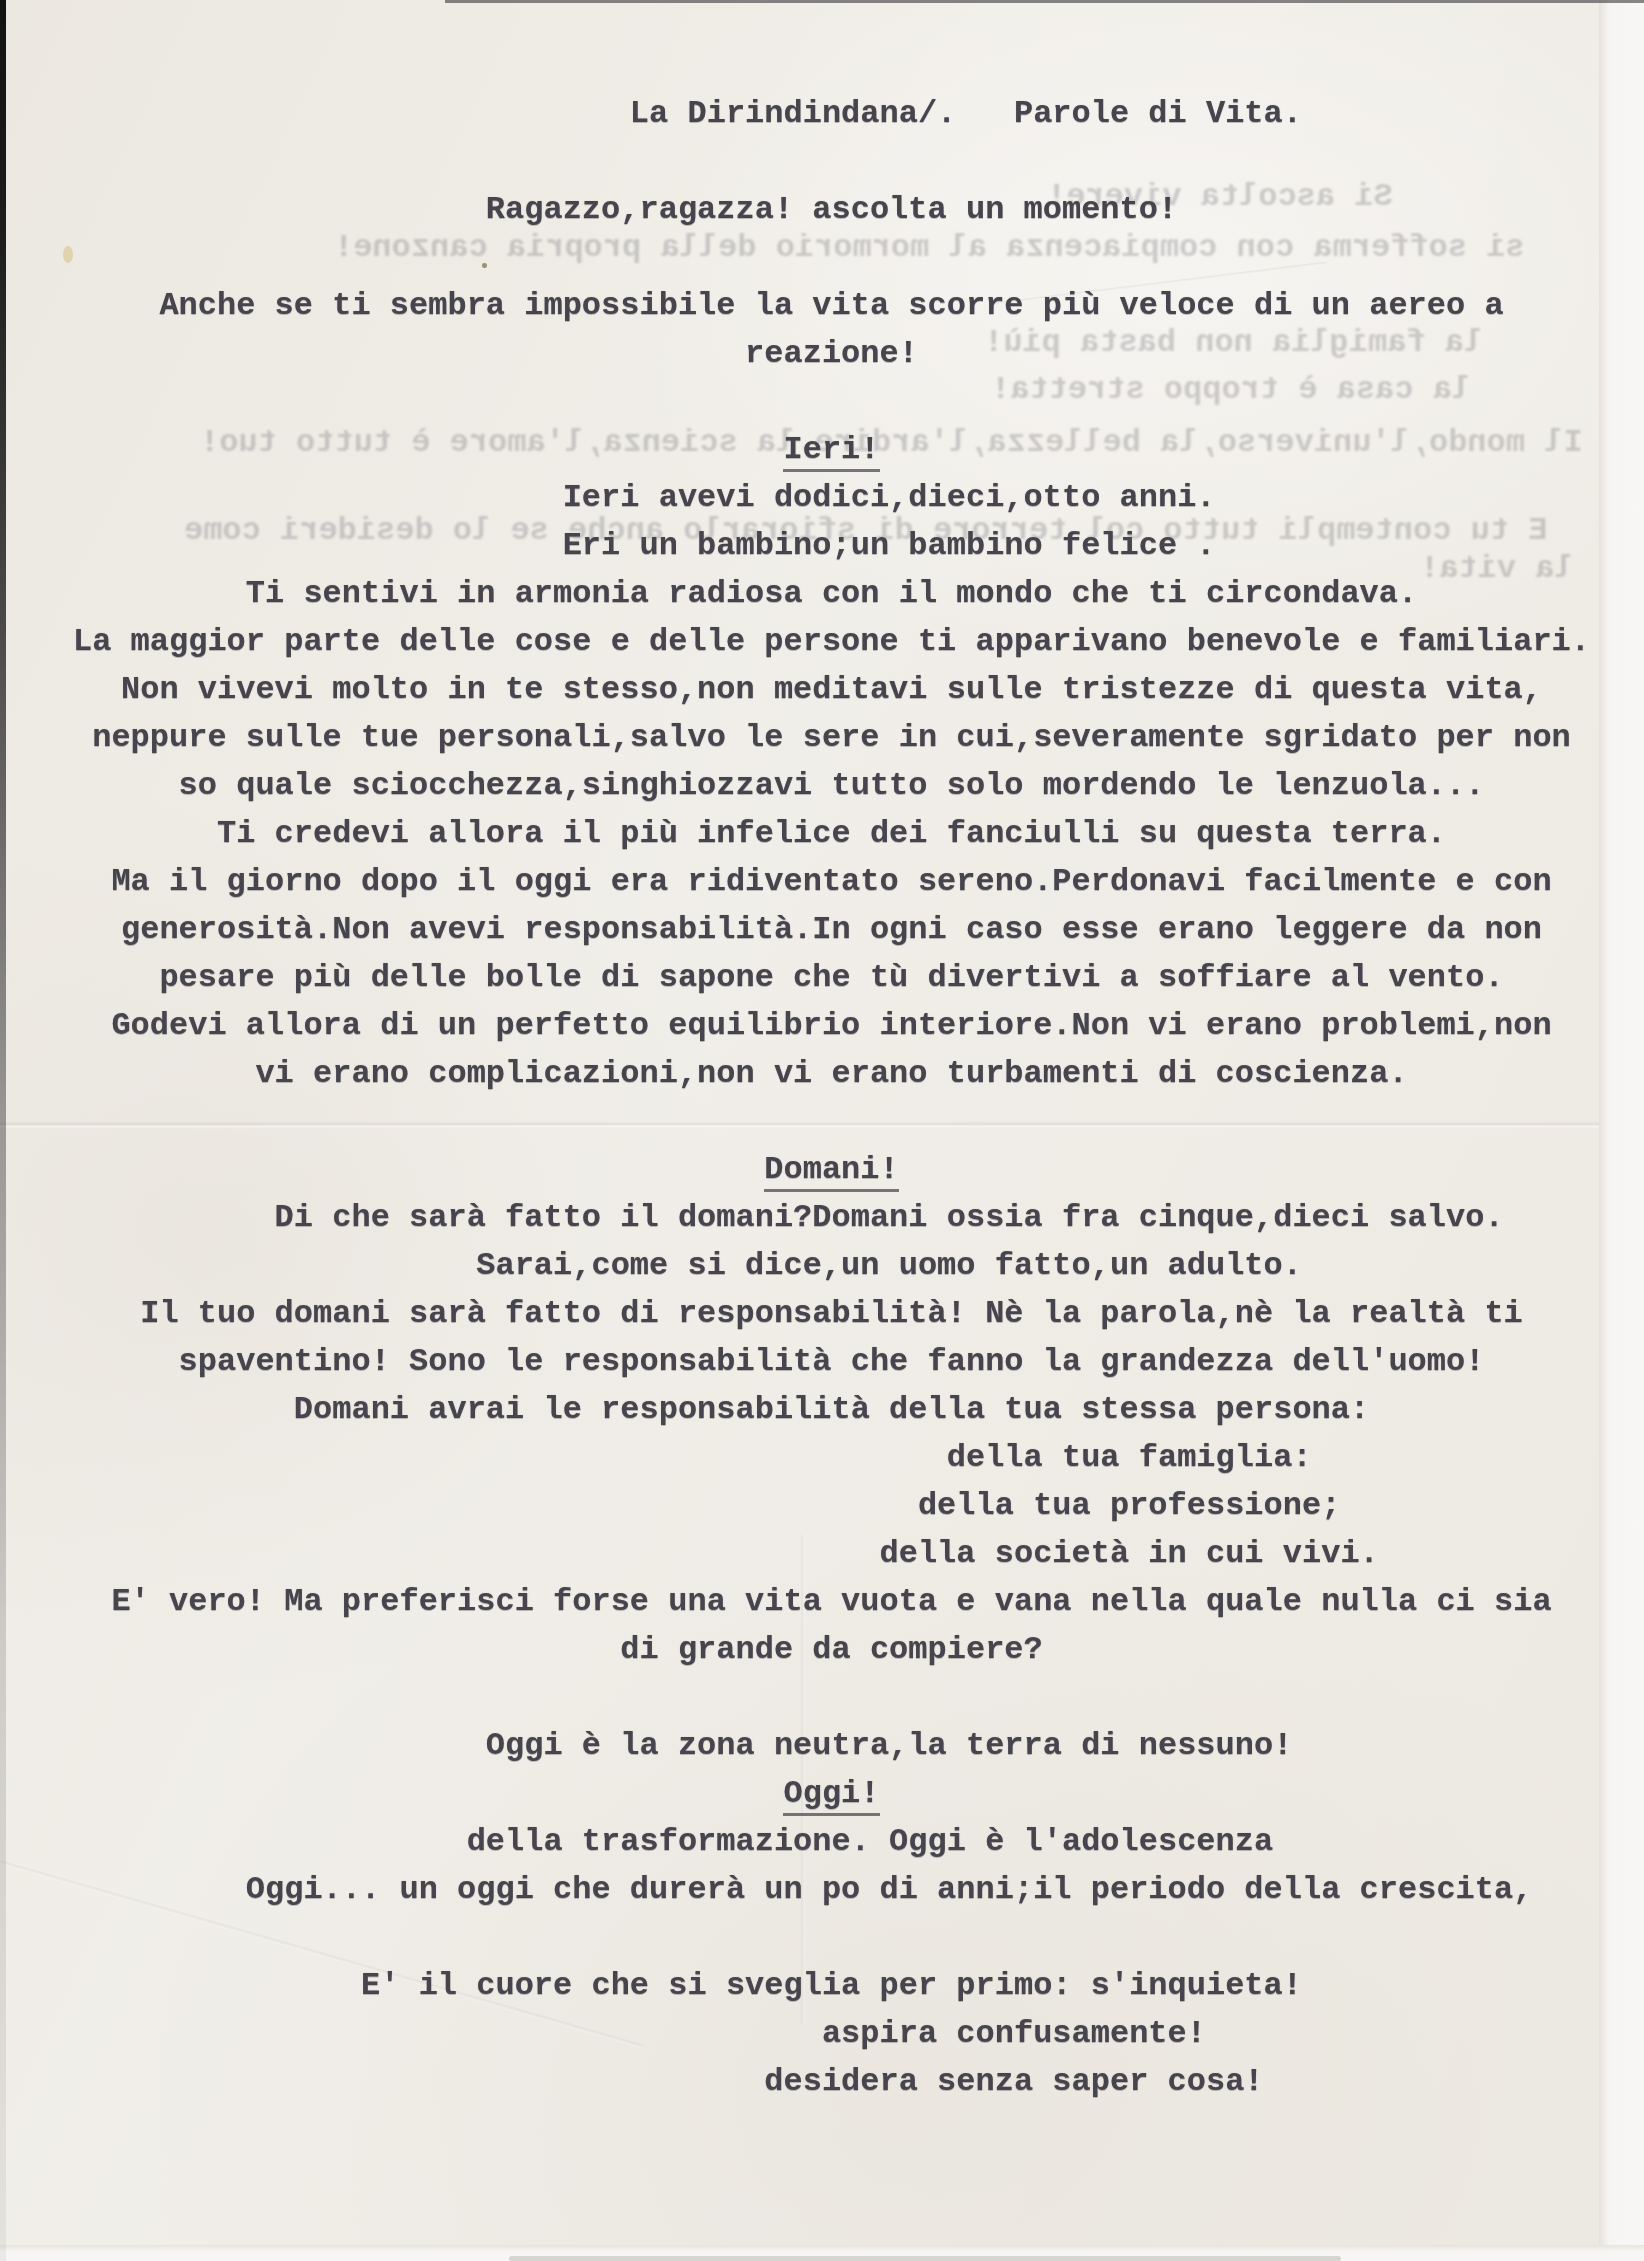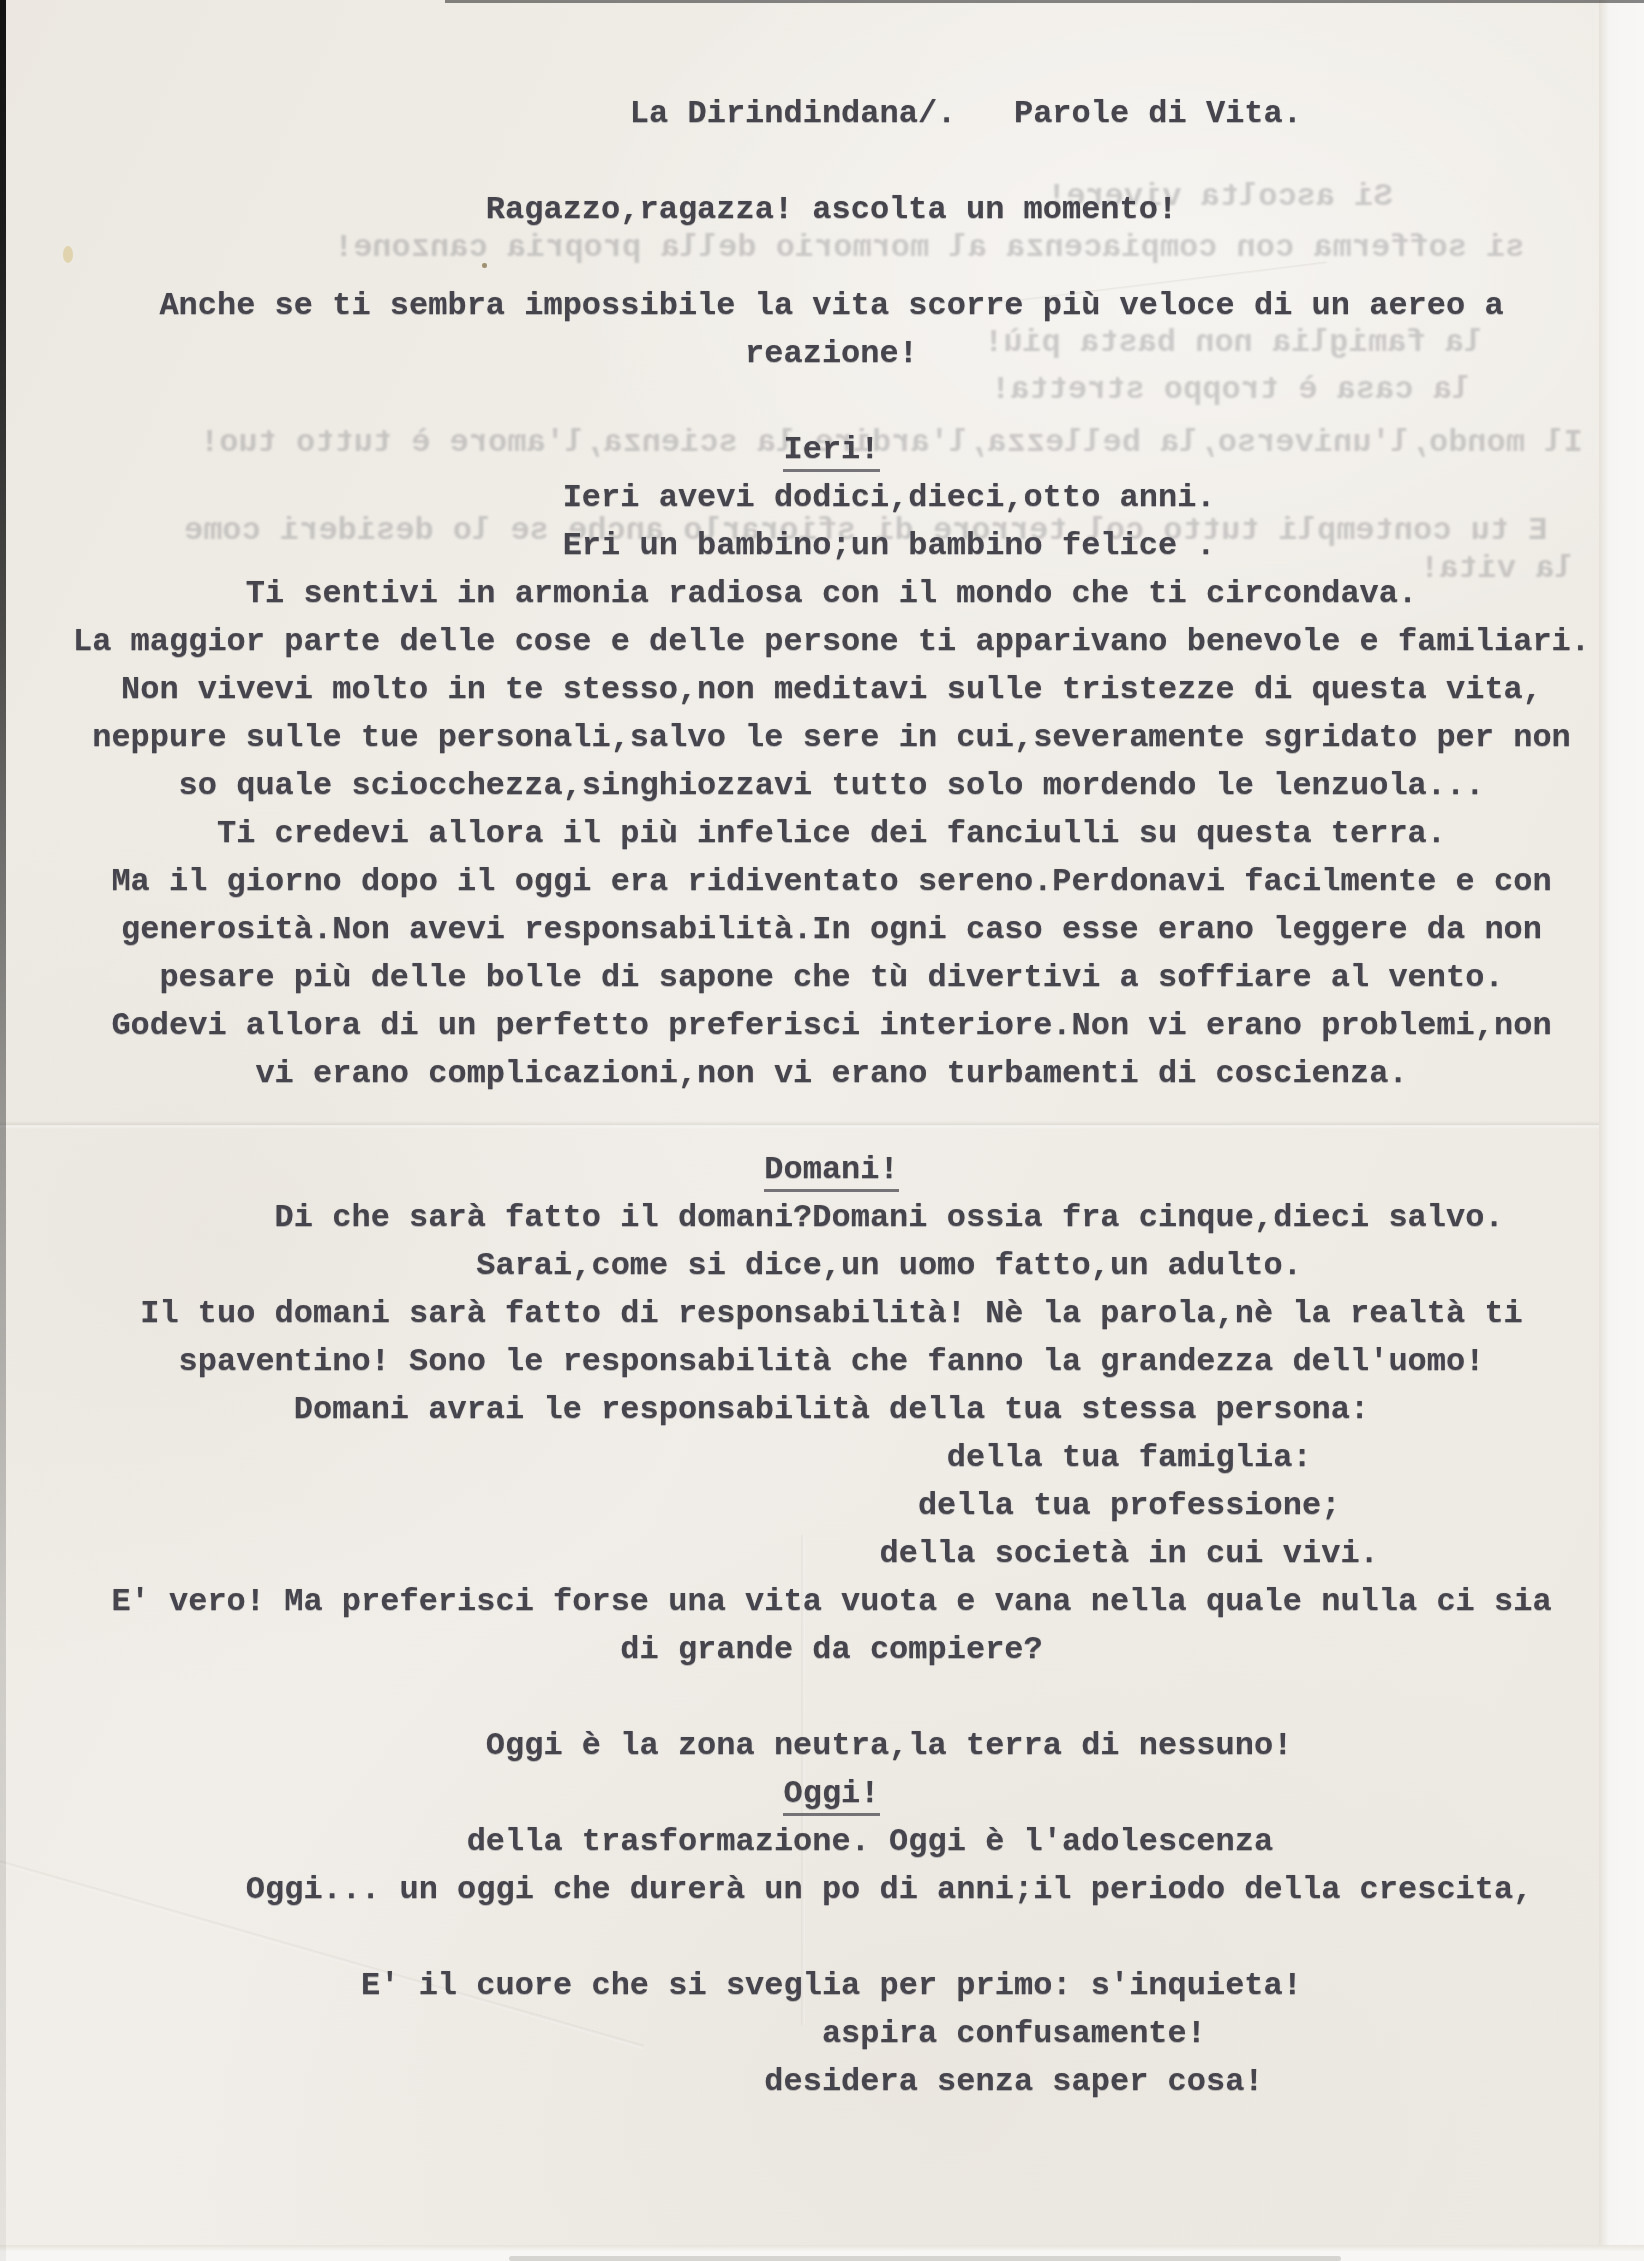--- a/index.html
+++ b/index.html
@@ -153,21 +153,21 @@
         <div class="line">      Eri un bambino;un bambino felice .</div>
         <div class="line">Ti sentivi in armonia radiosa con il mondo che ti circondava.</div>
         <div class="line">La maggior parte delle cose e delle persone ti apparivano benevole e familiari.</div>
         <div class="line">Non vivevi molto in te stesso,non meditavi sulle tristezze di questa vita,</div>
         <div class="line">neppure sulle tue personali,salvo le sere in cui,severamente sgridato per non</div>
         <div class="line">so quale sciocchezza,singhiozzavi tutto solo mordendo le lenzuola...</div>
         <div class="line">Ti credevi allora il più infelice dei fanciulli su questa terra.</div>
         <div class="line">Ma il giorno dopo il oggi era ridiventato sereno.Perdonavi facilmente e con</div>
         <div class="line">generosità.Non avevi responsabilità.In ogni caso esse erano leggere da non</div>
         <div class="line">pesare più delle bolle di sapone che tù divertivi a soffiare al vento.</div>
-        <div class="line">Godevi allora di un perfetto preferisci interiore.Non vi erano problemi,non</div>
+        <div class="line">Godevi allora di un perfetto equilibrio interiore.Non vi erano problemi,non</div>
         <div class="line">vi erano complicazioni,non vi erano turbamenti di coscienza.</div>
       </div>
       <div class="block">
         <div class="line heading"><span>Domani!</span></div>
         <div class="line">      Di che sarà fatto il domani?Domani ossia fra cinque,dieci salvo.</div>
         <div class="line">      Sarai,come si dice,un uomo fatto,un adulto.</div>
         <div class="line">Il tuo domani sarà fatto di responsabilità! Nè la parola,nè la realtà ti</div>
         <div class="line">spaventino! Sono le responsabilità che fanno la grandezza dell'uomo!</div>
         <div class="line">Domani avrai le responsabilità della tua stessa persona:</div>
         <div class="line">                               della tua famiglia:</div>

